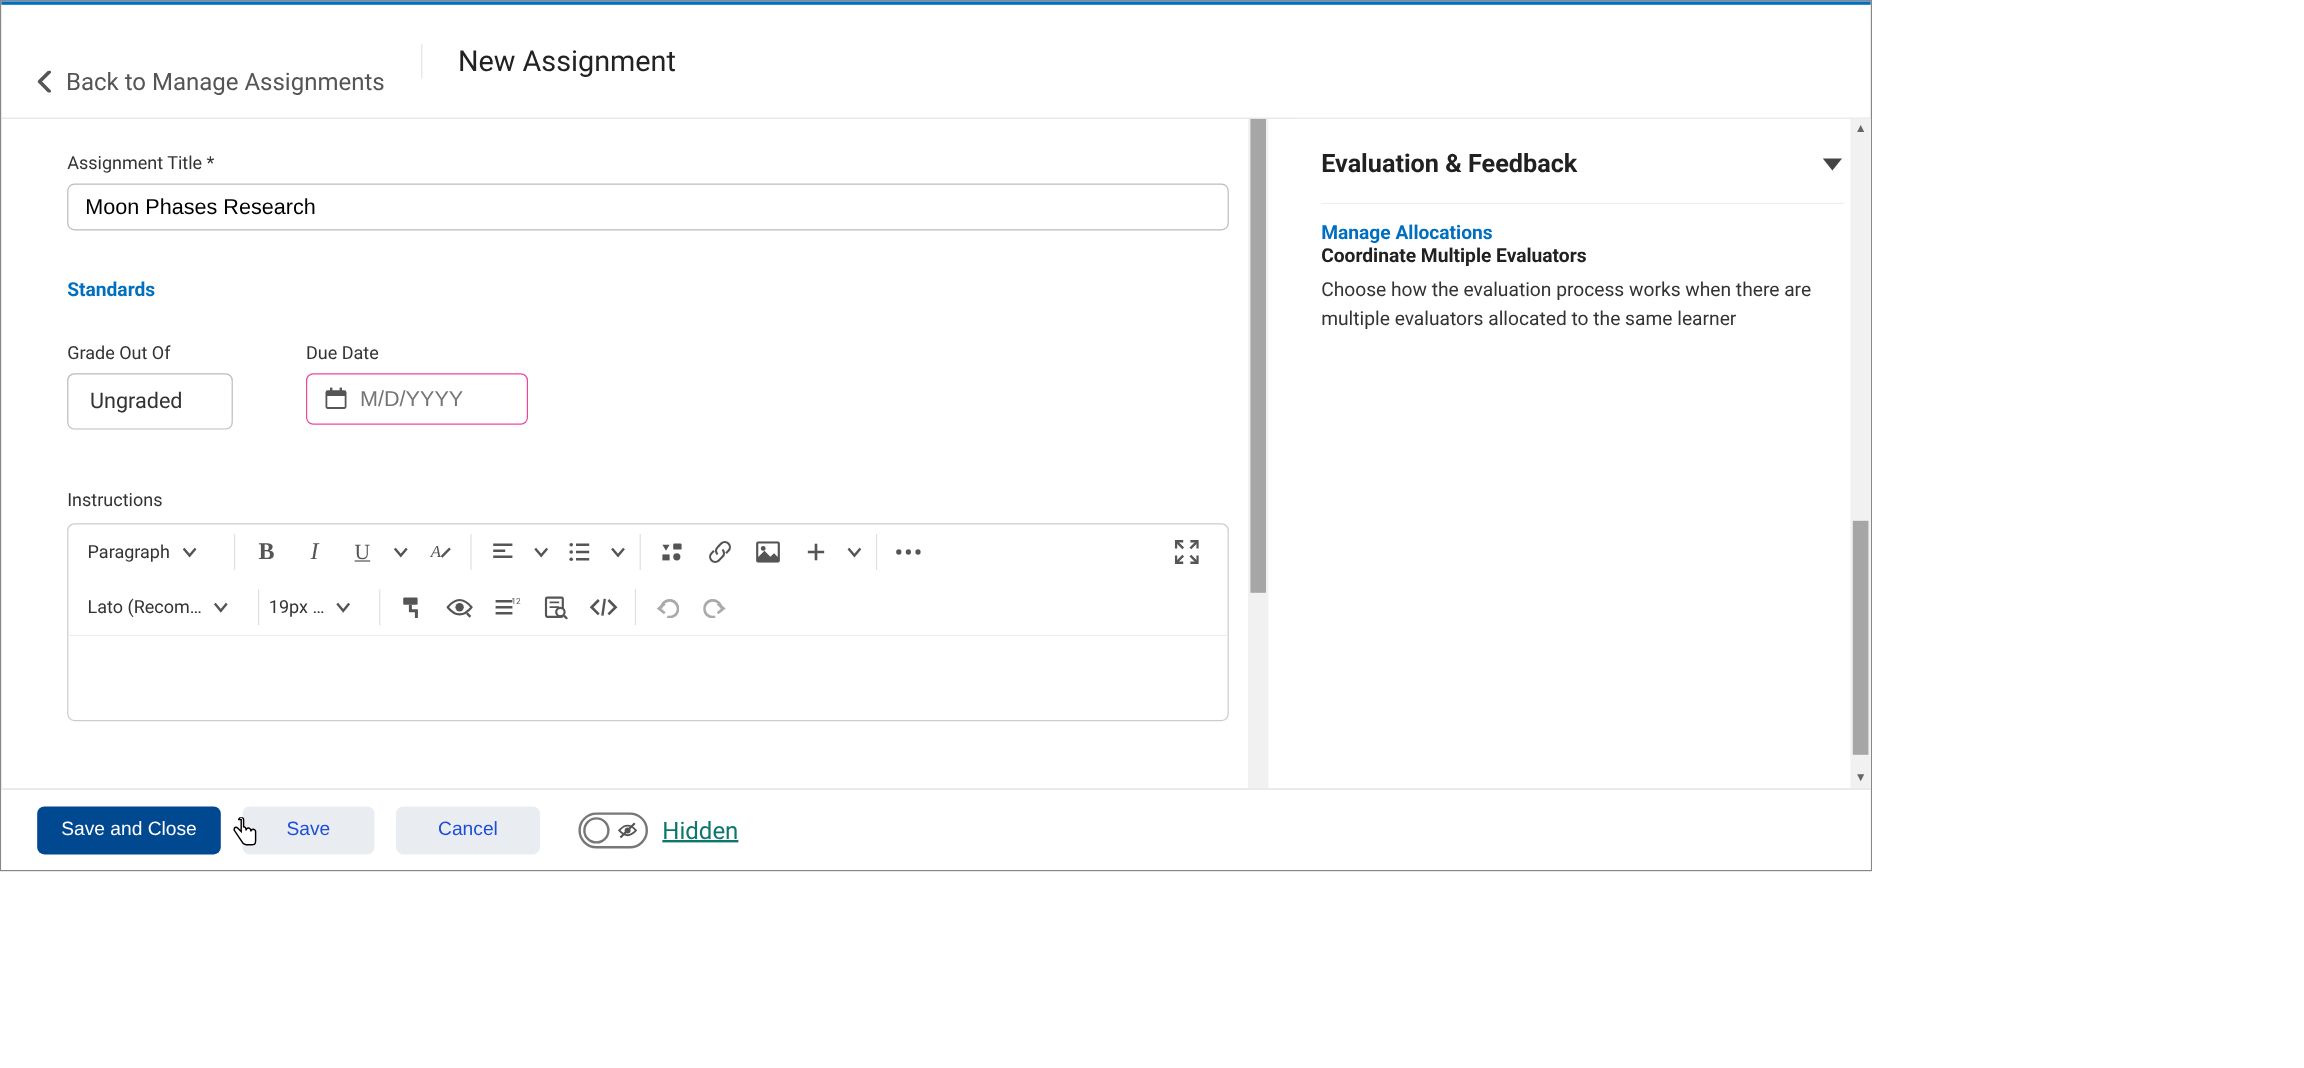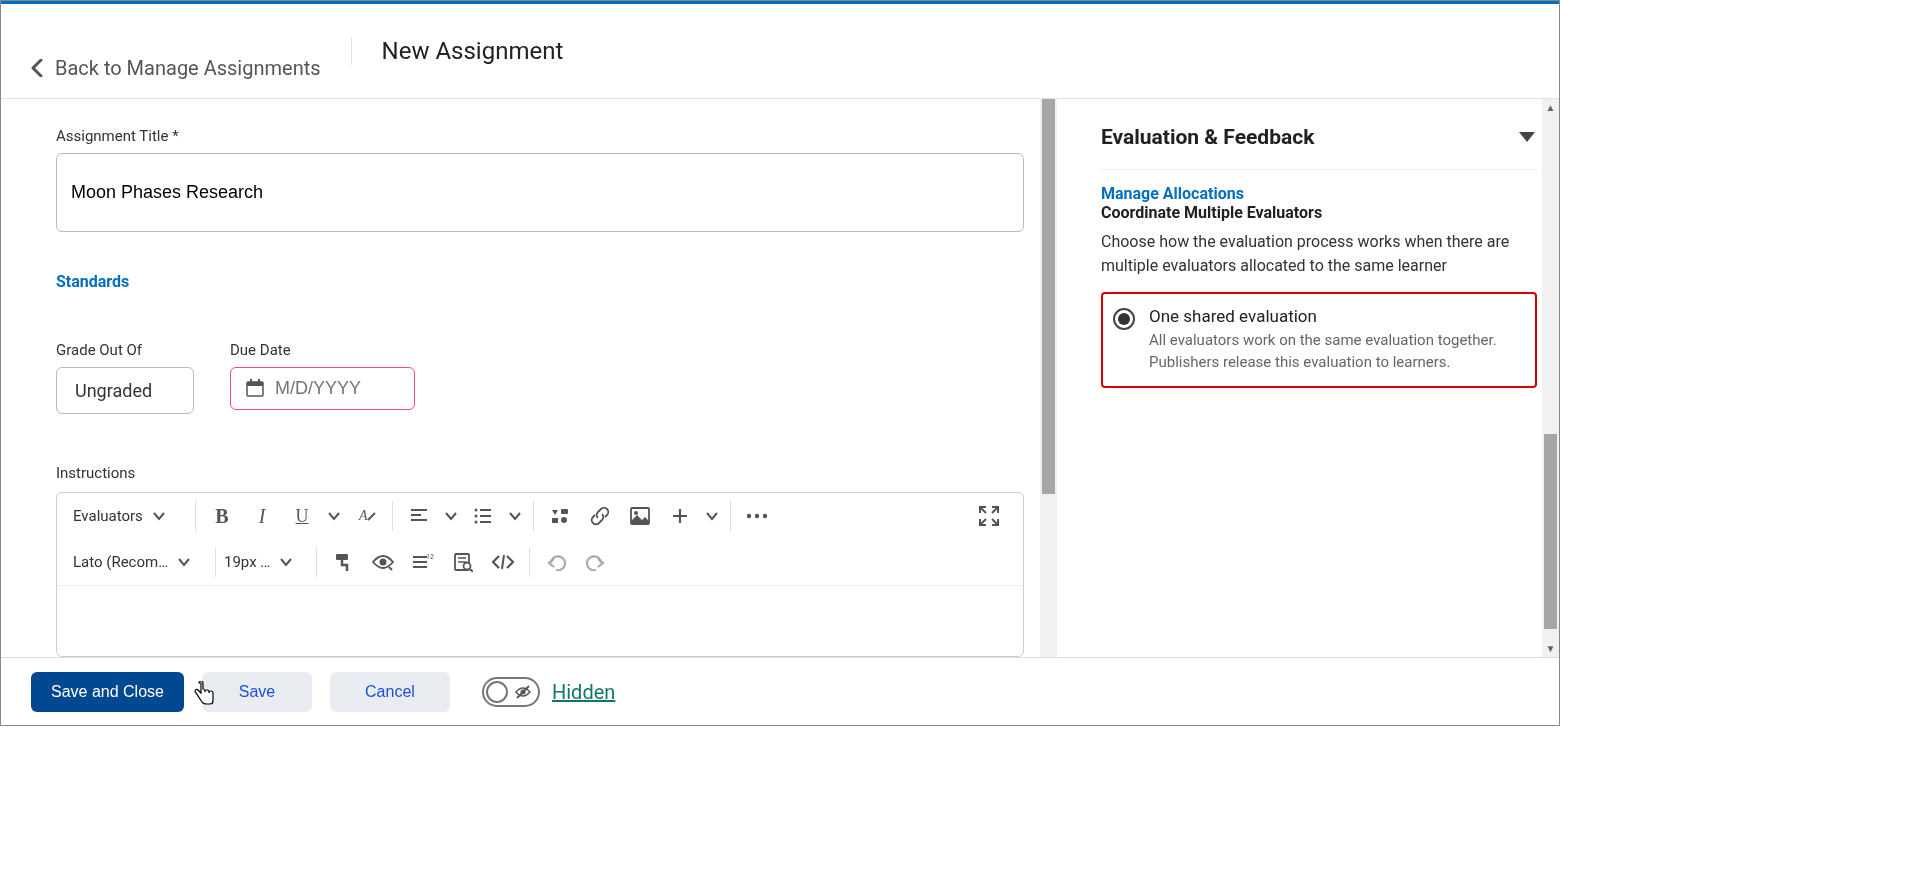--- a/index.html
+++ b/index.html
@@ -90,29 +90,29 @@
   .main-scrollbar { right: 22px; }
   .main-scrollbar .scrollbar-thumb { top: 0; height: 395px; }
   .side-scrollbar-right { right: 0; }
   .side-scrollbar-right .scrollbar-thumb { top: 335px; height: 195px; }
   .side-scrollbar-right .scrollbar-arrow.up { top: 0; }
   .side-scrollbar-right .scrollbar-arrow.down { bottom: 0; }
 
   .field-label { font-size: 15px; color: #333; margin-bottom: 8px; display: block; font-weight: 400;}
   .text-input {
     width: 100%;
-    padding: 28px 14px;
+    padding: 8px 14px;
     font-size: 18px;
     border: 1px solid #bbb;
     border-radius: 6px;
     background: #fff;
   }
   .link-style { color: #006FBF; font-weight: 700; cursor: pointer; }
   .standards-row { margin-top: 40px; font-size: 16px; }
-  .meta-row { display: flex; gap: 36px; margin-top: 50px; }
+  .meta-row { display: flex; gap: 61px; margin-top: 34px; }
   .grade-box {
     border: 1px solid #bbb;
     border-radius: 6px;
     padding: 12px 18px;
     font-size: 18px;
     color: #333;
     min-width: 138px;
     cursor: pointer;
   }
   .date-box {
@@ -319,21 +319,21 @@
           <input placeholder="M/D/YYYY" style="">
         </div>
       </div>
     </div>
 
     <label class="field-label instructions-label">Instructions</label>
 
     <div class="editor">
       <div class="toolbar-row">
         <div class="tb-select" style="min-width:130px">
-          <span>Evaluators</span>
+          <span>Paragraph</span>
           <svg class="chev-down" viewBox="0 0 12 12">
               <path d="M1 3 L6 9 L11 3" stroke="#555" stroke-width="2" fill="none"></path>
             </svg>
         </div>
         <div class="tb-sep"></div>
         <div class="tb-group">
           <div class="tb-btn fmt-bold">B</div>
           <div class="tb-btn fmt-italic">I</div>
           <div class="tb-btn fmt-under">U</div>
           <div class="tb-btn" style="min-width:16px">
@@ -505,27 +505,20 @@
       <span class="panel-title">Evaluation &amp; Feedback</span>
       <svg class="collapse-caret" viewBox="0 0 20 20">
           <path d="M2 5 L10 15 L18 5 Z" fill="#444"></path>
         </svg>
     </div>
     <span class="side-link">Manage Allocations</span>
 
     <div class="sub-heading">Coordinate Multiple Evaluators</div>
     <div class="desc-text">Choose how the evaluation process works when there are multiple evaluators allocated to the same learner</div>
 
-    <div class="radio-card highlight">
-      <div class="radio-circle checked"></div>
-      <div>
-        <div class="radio-label">One shared evaluation</div>
-        <div class="radio-desc">All evaluators work on the same evaluation together. Publishers release this evaluation to learners.</div>
-      </div>
-    </div>
 
 
     <div class="scrollbar-outer side-scrollbar-right">
       <div class="scrollbar-arrow up">▲</div>
       <div class="scrollbar-thumb"></div>
       <div class="scrollbar-arrow down">▼</div>
     </div>
   </div>
 
 </div>

